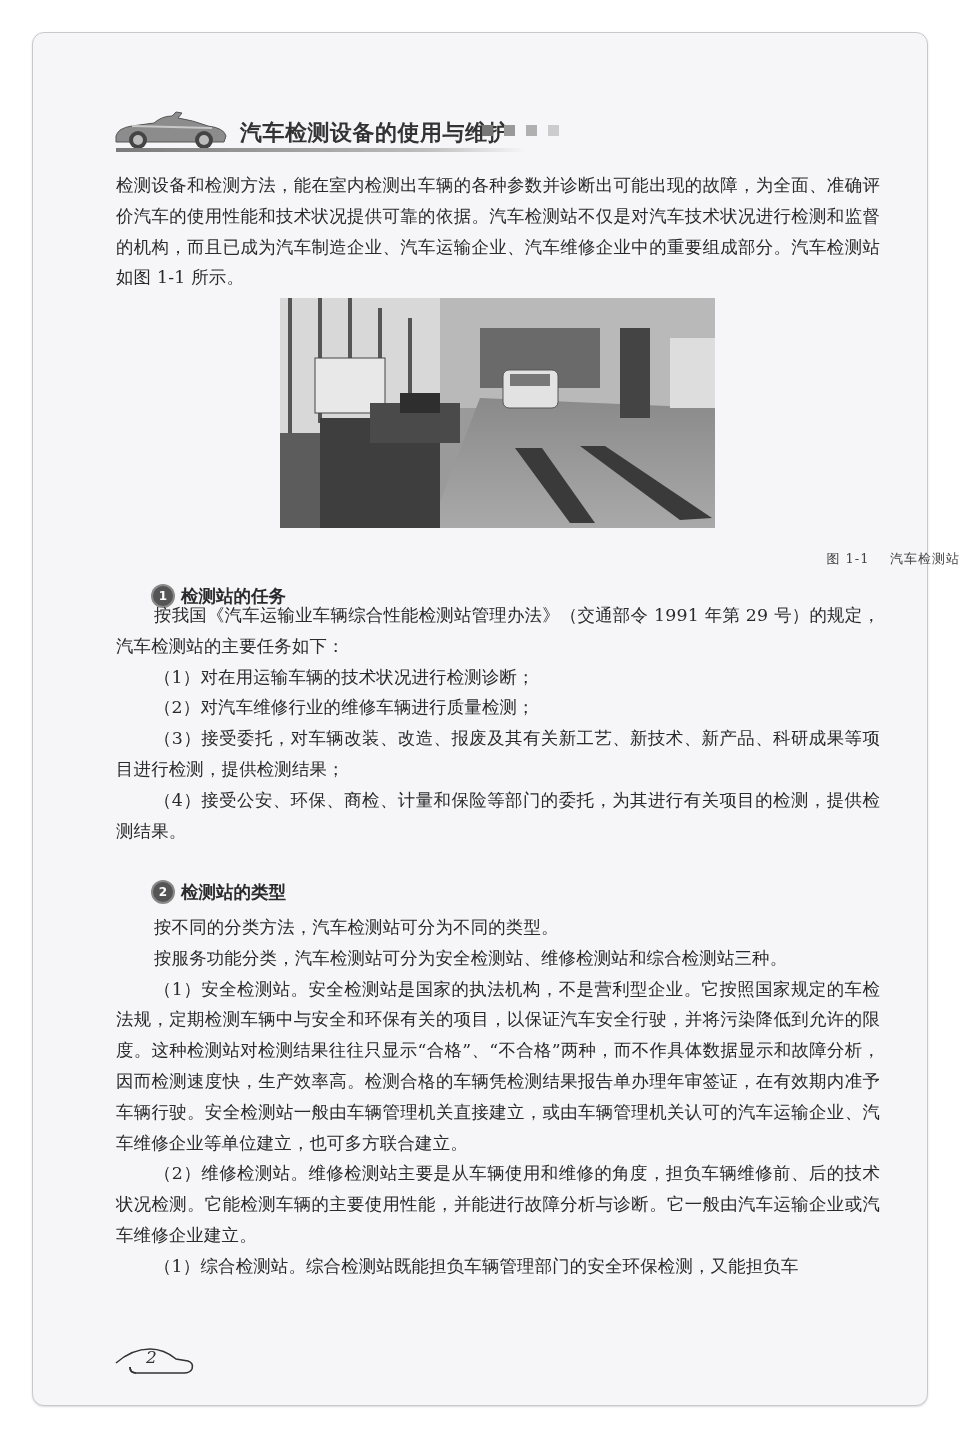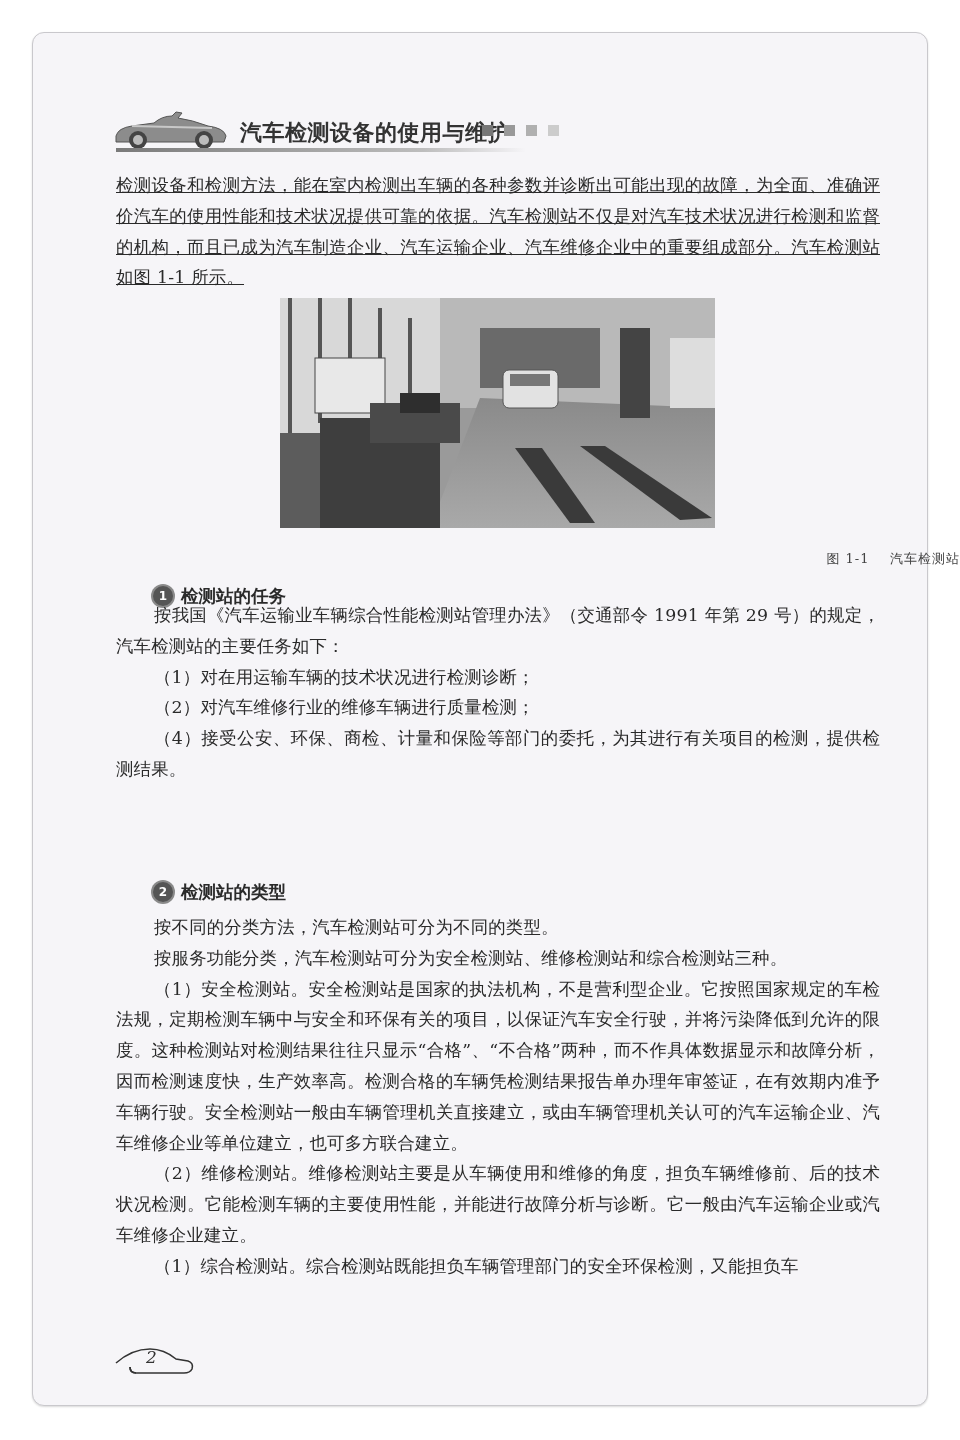--- a/index.html
+++ b/index.html
@@ -71,21 +71,21 @@
       <circle cx="92" cy="34" r="5" fill="#bbb"></circle>
   </svg>
   <div class="title">汽车检测设备的使用与维护</div>
   <div class="sq" style="left:370px;background:#777;"></div>
   <div class="sq" style="left:392px;background:#999;"></div>
   <div class="sq" style="left:414px;background:#b0b0b0;"></div>
   <div class="sq" style="left:436px;background:#ccc;"></div>
   <div class="rule"></div>
 </div>
 
-<div class="body-text" style="top:170px;text-decoration:underline;">
+<div class="body-text" style="top:170px;">
   <p class="p">检测设备和检测方法，能在室内检测出车辆的各种参数并诊断出可能出现的故障，为全面、准确评价汽车的使用性能和技术状况提供可靠的依据。汽车检测站不仅是对汽车技术状况进行检测和监督的机构，而且已成为汽车制造企业、汽车运输企业、汽车维修企业中的重要组成部分。汽车检测站如图 1-1 所示。</p>
 </div>
 
 <div class="figure">
   <svg width="435" height="230" viewBox="0 0 435 230">
     <defs>
       <linearGradient id="floor" x1="0" y1="0" x2="0" y2="1">
         <stop offset="0" stop-color="#8a8a8a"></stop>
           <stop offset="1" stop-color="#a9a9a9"></stop>
       </linearGradient>
@@ -126,20 +126,21 @@
 
 <div class="section-h" style="top:584px;">
   <span class="badge">1</span>
   <span>检测站的任务</span>
 </div>
 
 <div class="body-text" style="top:600px;">
   <p class="p indent">按我国《汽车运输业车辆综合性能检测站管理办法》（交通部令 1991 年第 29 号）的规定，汽车检测站的主要任务如下：</p>
   <p class="p indent">（1）对在用运输车辆的技术状况进行检测诊断；</p>
   <p class="p indent">（2）对汽车维修行业的维修车辆进行质量检测；</p>
+  <p class="p indent">（3）接受委托，对车辆改装、改造、报废及其有关新工艺、新技术、新产品、科研成果等项目进行检测，提供检测结果；</p>
   <p class="p indent">（4）接受公安、环保、商检、计量和保险等部门的委托，为其进行有关项目的检测，提供检测结果。</p>
 </div>
 
 <div class="section-h" style="top:880px;">
   <span class="badge">2</span>
   <span>检测站的类型</span>
 </div>
 
 <div class="body-text" style="top:912px;">
   <p class="p indent">按不同的分类方法，汽车检测站可分为不同的类型。</p>

